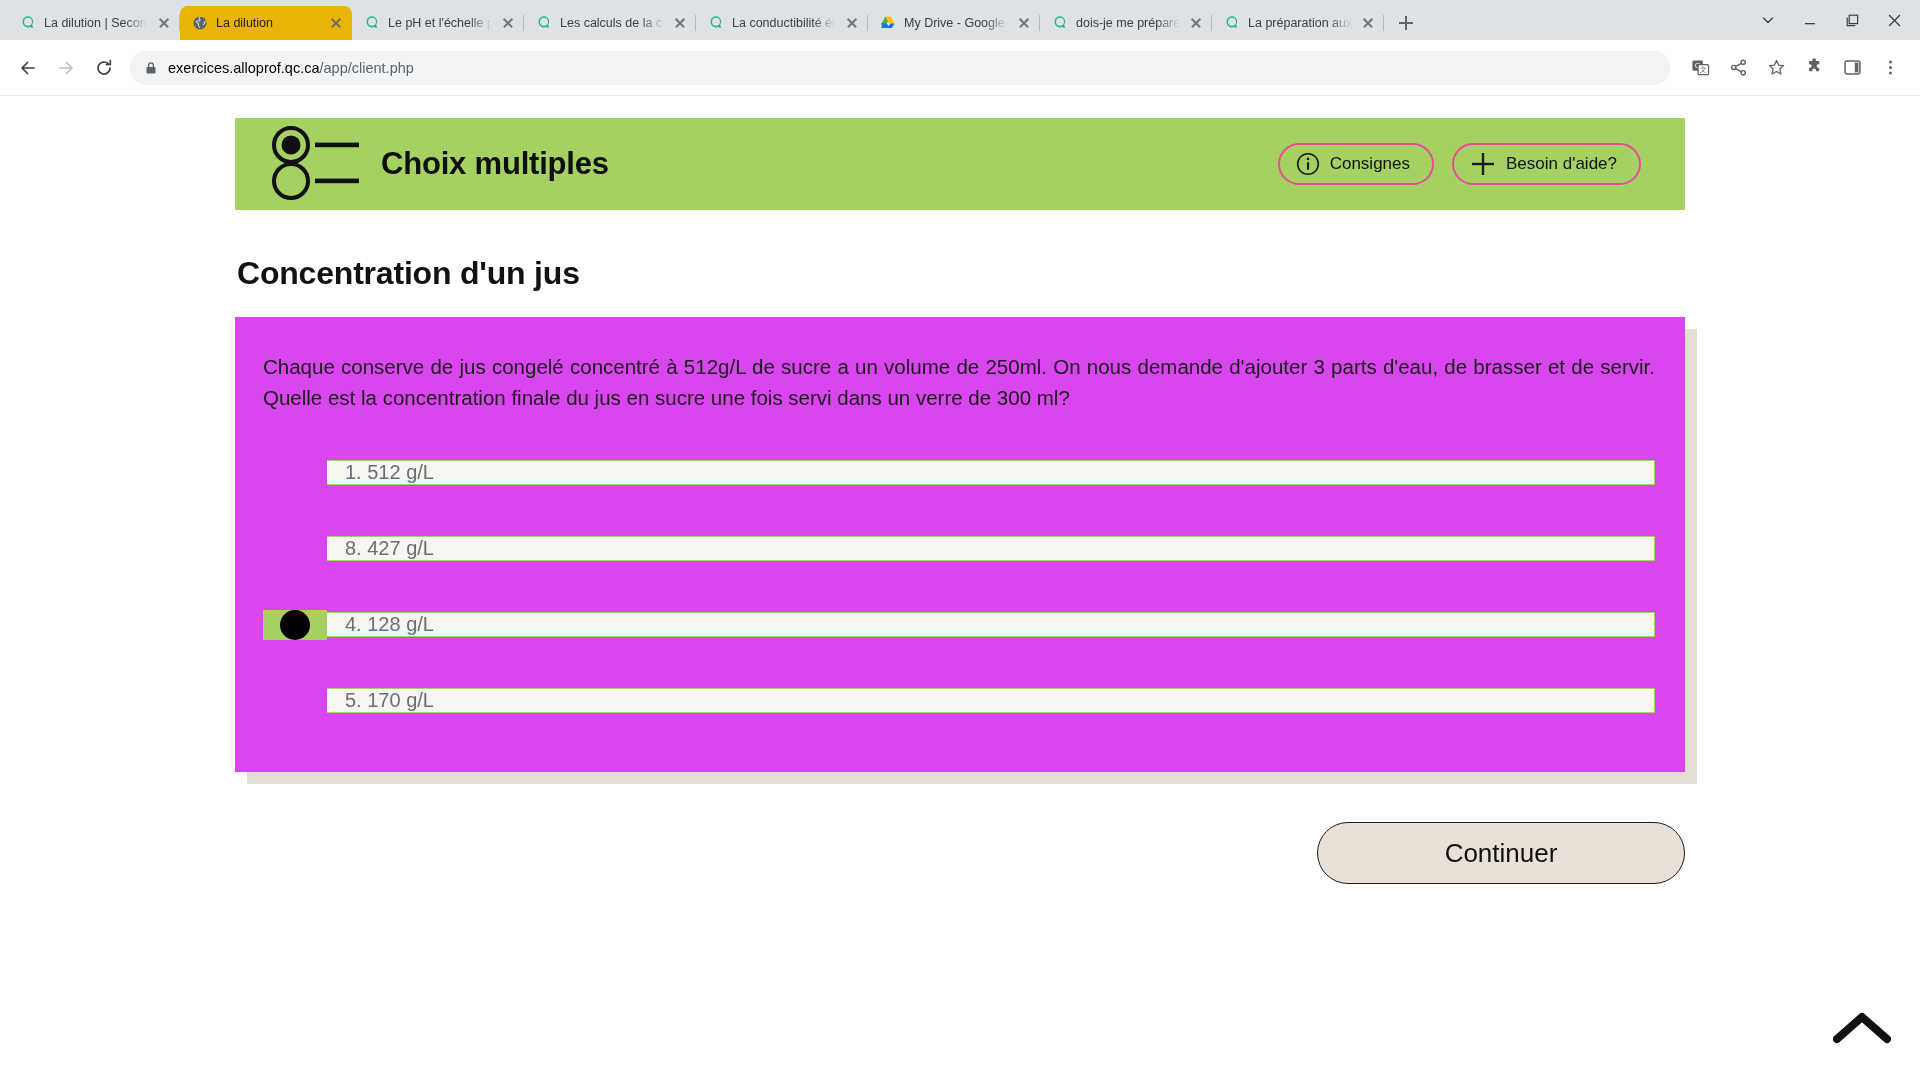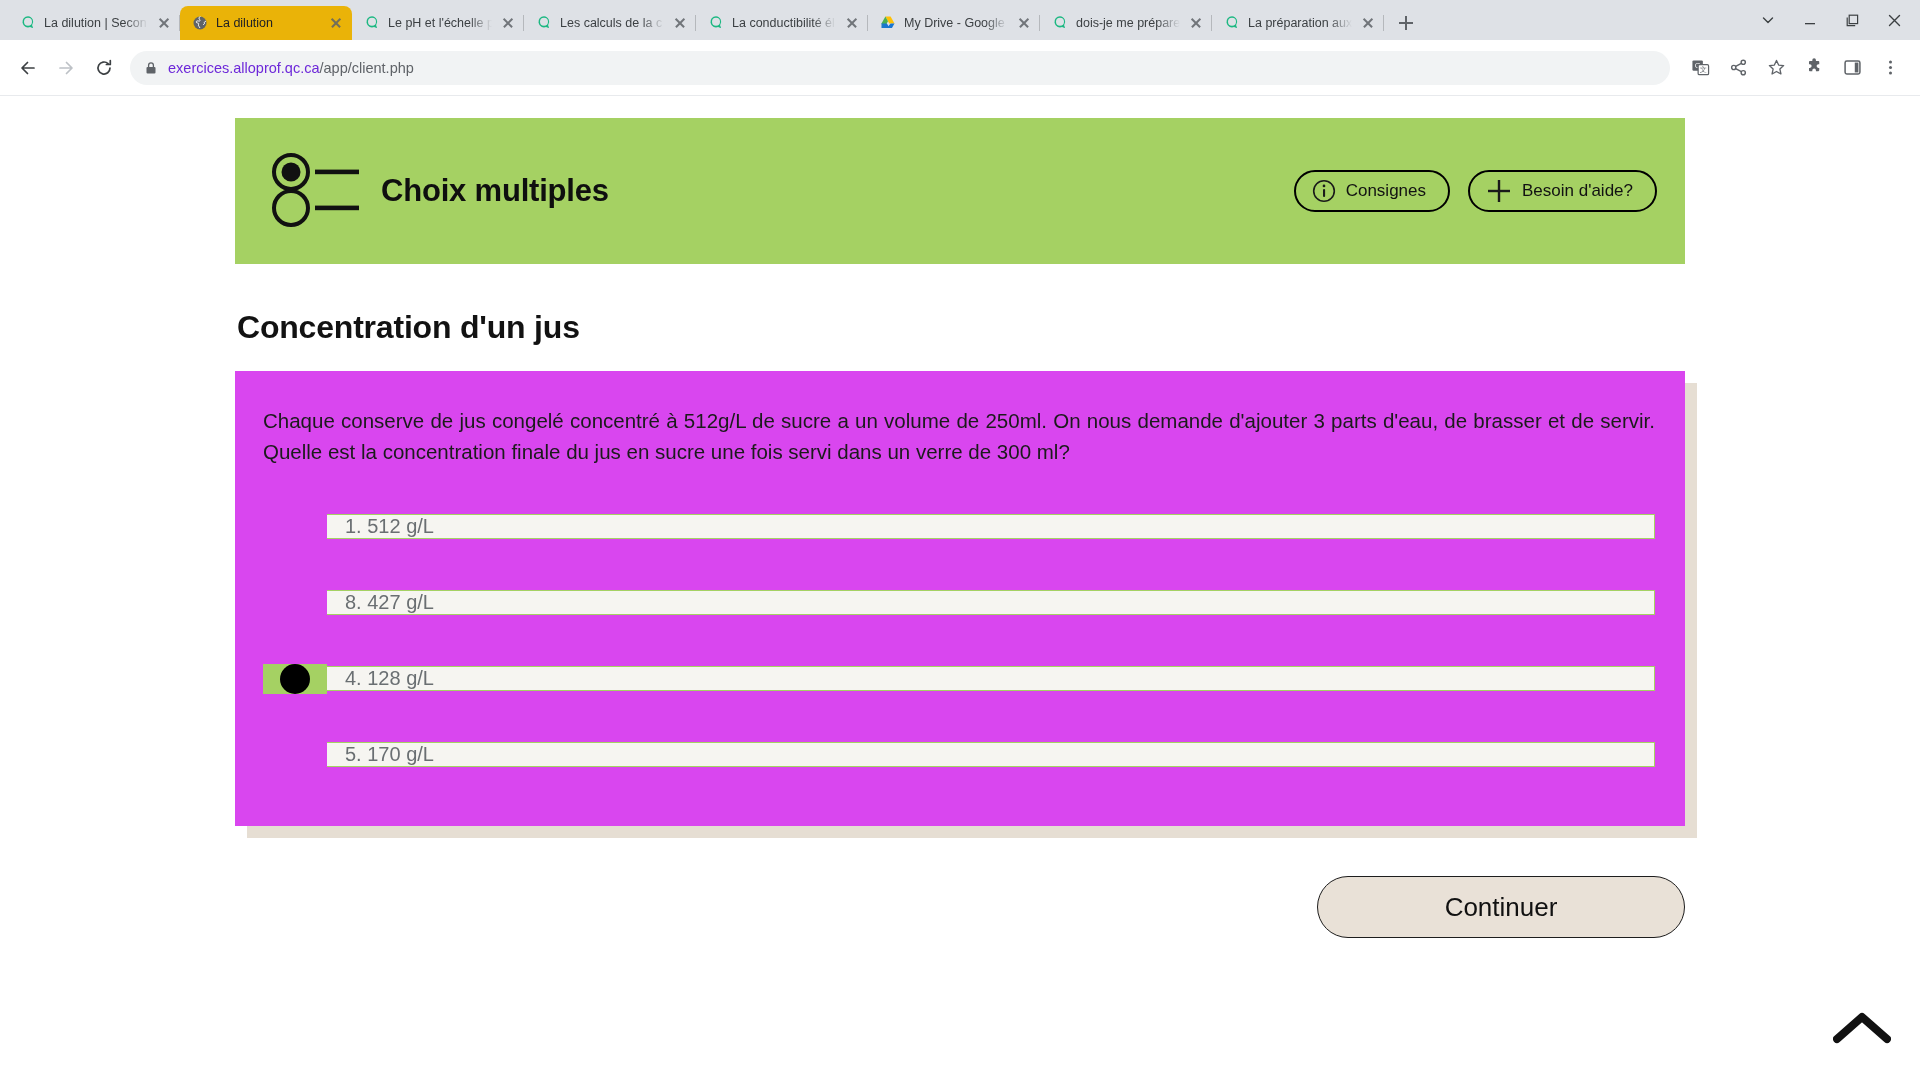--- a/index.html
+++ b/index.html
@@ -117,56 +117,56 @@
     border-radius: 17px;
     display: flex;
     align-items: center;
     gap: 10px;
     padding: 0 14px;
     margin: 0 8px 0 6px;
     font-size: 14.5px;
     color: #202124;
     max-width: 1540px;
   }
-  .omnibox .url-main { color:#6d28d9; }
+  .omnibox .url-main { color:#000000; }
   .omnibox .url-path { color:#5f6368; }
   .tb-right { display:flex; align-items:center; gap:2px; margin-left:auto; }
 
   
   .page {
     flex: 1 1 auto;
     background: #ffffff;
     position: relative;
     overflow: hidden;
   }
   .content {
     width: 1450px;
     margin: 0 auto;
     position: relative;
     padding-top: 22px;
   }
 
   .exercise-header {
     background: #a5d163;
-    height: 146px;
-    display: flex;
-    align-items: center;
-    padding: 0 28px 0 34px;
+    height: 92px;
+    display: flex;
+    align-items: center;
+    padding: 0 44px 0 34px;
   }
   .mc-icon { flex: 0 0 auto; margin-right: 22px; }
   .header-title {
     font-size: 31px;
     font-weight: 700;
     color: #0f0f0f;
     letter-spacing: -0.2px;
   }
   .header-actions { margin-left:auto; display:flex; align-items:center; gap: 18px; }
   .pill {
     height: 42px;
-    border: 2px solid #000000;
+    border: 2px solid #ec4899;
     border-radius: 21px;
     display: flex;
     align-items: center;
     gap: 10px;
     padding: 0 22px 0 16px;
     font-size: 17px;
     color: #121212;
     background: transparent;
     white-space: nowrap;
   }

